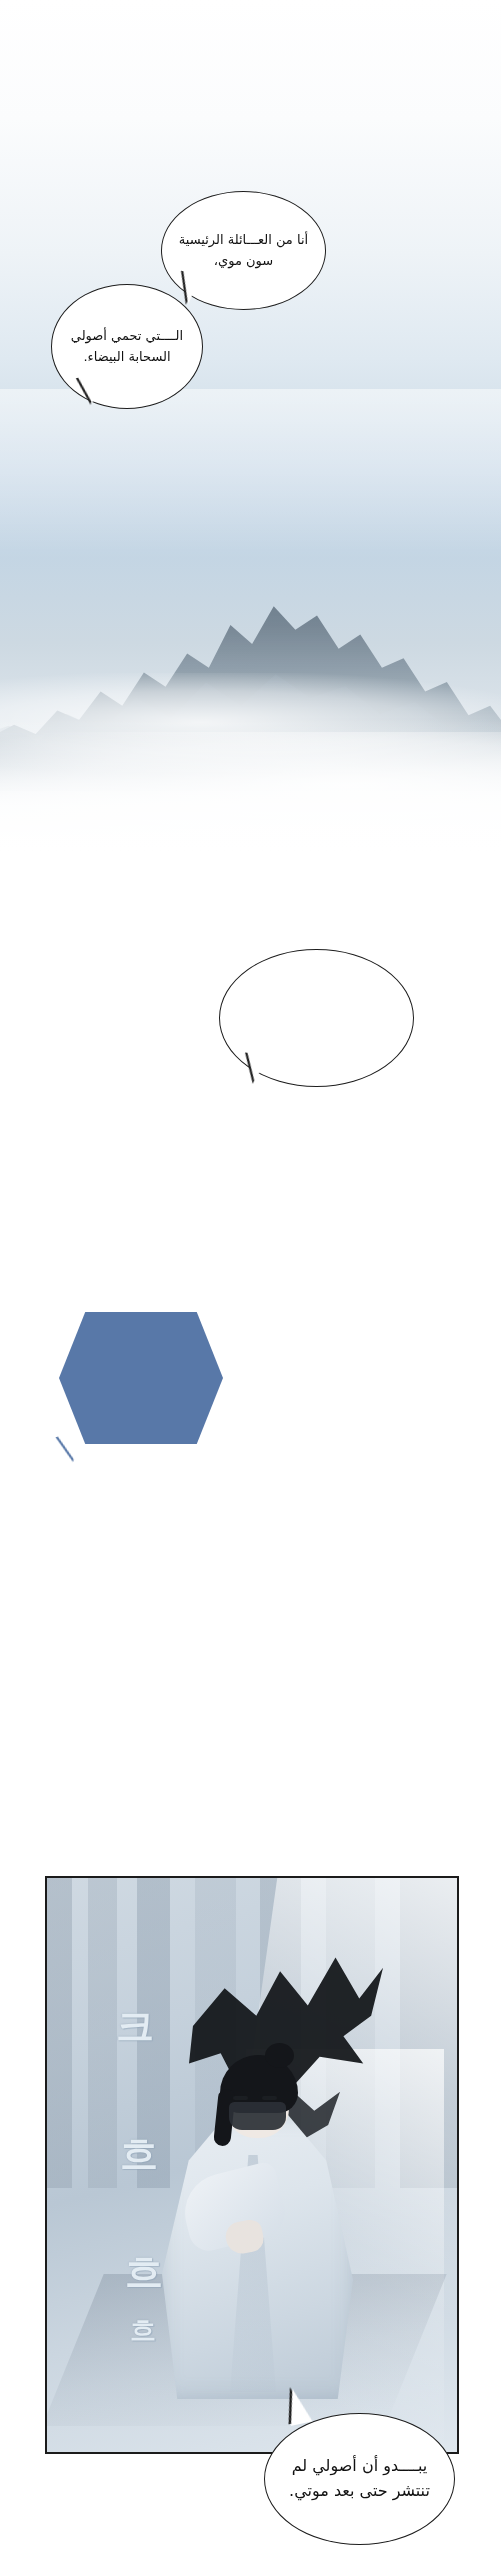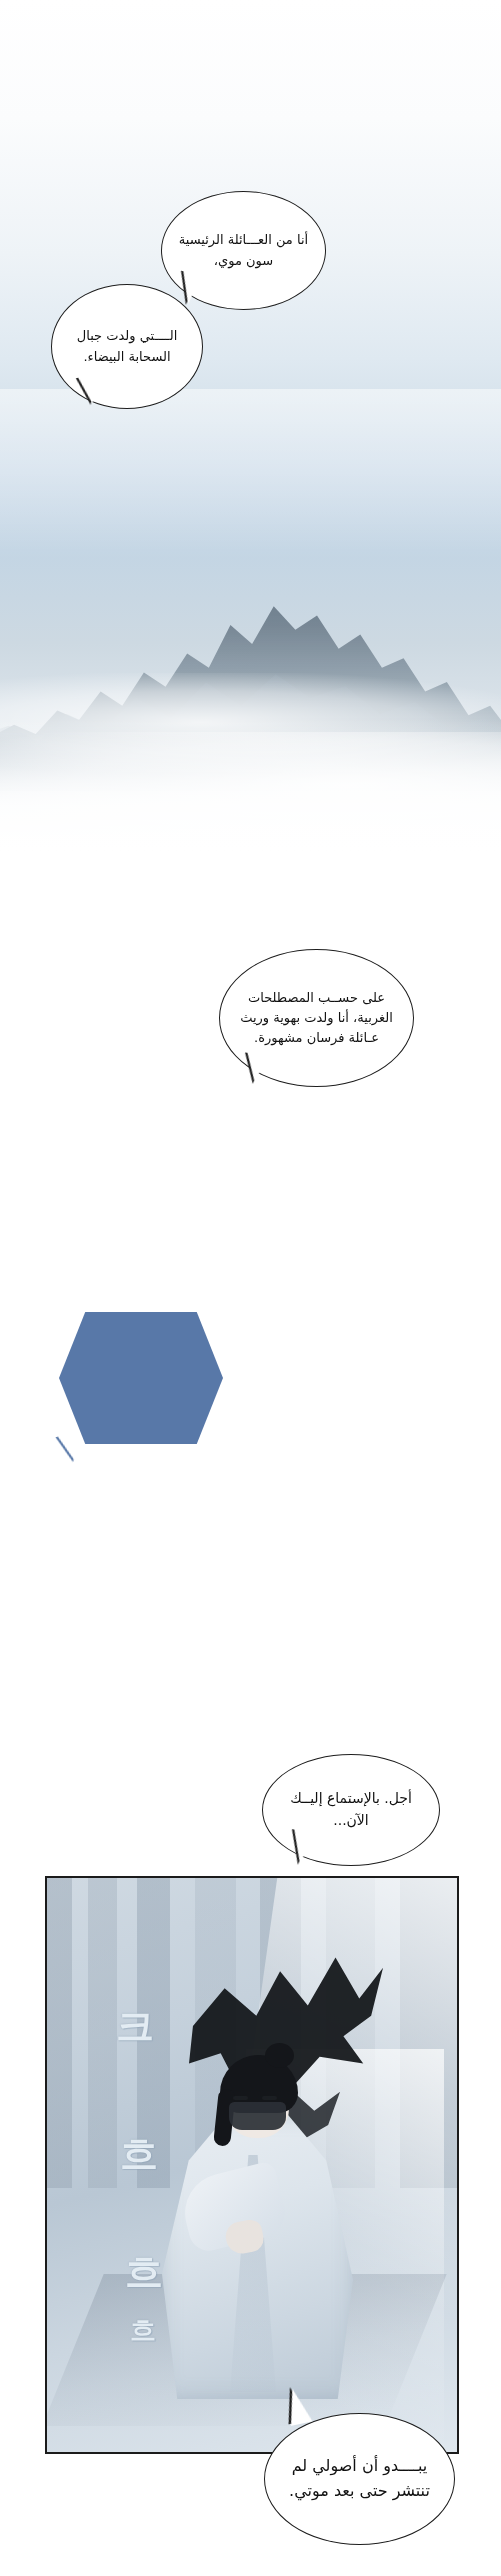--- a/index.html
+++ b/index.html
@@ -513,35 +513,30 @@
     <div class="sfx sfx-4">흐</div>
   </div>
 
   <div class="bubble bubble-1">
     <span class="tail"></span>
     <p class="bubble-text">أنا من العـــائلة الرئيسية سون موي،</p>
   </div>
 
   <div class="bubble bubble-2">
     <span class="tail"></span>
-    <p class="bubble-text">الــــتي ولدت جبال السحابة البيضاء.</p>
+    <p class="bubble-text">الــــتي تحمي أصولي السحابة البيضاء.</p>
   </div>
 
   <div class="bubble bubble-3">
     <span class="tail"></span>
-    <p class="bubble-text">على حســب المصطلحات الغربية، أنا ولدت بهوية وريث عـائلة فرسان مشهورة.</p>
   </div>
 
   <div class="hex-tail"></div>
   <div class="bubble-hex-border"></div>
 
-  <div class="bubble bubble-5">
-    <span class="tail"></span>
-    <p class="bubble-text">أجل. بالإستماع إليــك الآن...</p>
-  </div>
 
   <div class="bubble bubble-6">
     <span class="tail"></span>
     <p class="bubble-text">يبــــدو أن أصولي لم تنتشر حتى بعد موتي.</p>
   </div>
 
 </div>
 
 
 </body></html>

